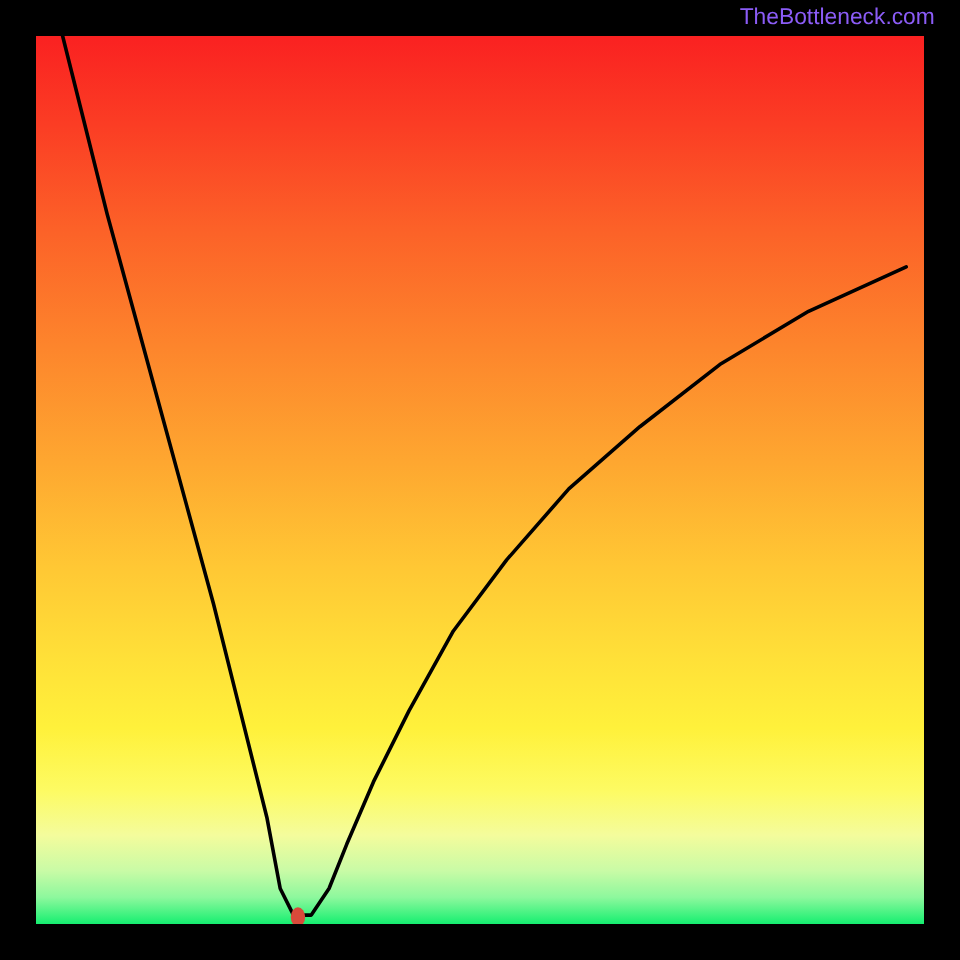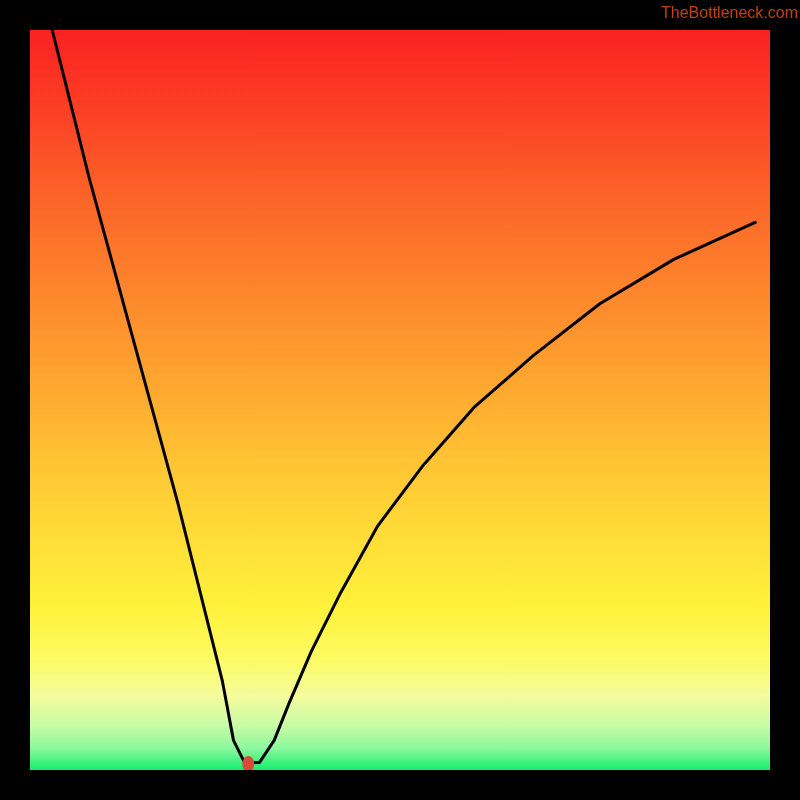--- a/index.html
+++ b/index.html
@@ -6,23 +6,23 @@
     margin: 0;
     padding: 0;
     width: 800px;
     height: 800px;
     font-family: Arial, sans-serif;
     position: relative;
   }
   .watermark {
     position: absolute;
     top: 4px;
-    right: 2px;
-    color: #c2410c;
-    font-size: 16px;
+    right: 21px;
+    color: #8b5cf6;
+    font-size: 19px;
     font-weight: normal;
     z-index: 10;
   }
   .outer-frame {
     width: 800px;
     height: 800px;
     background: #000000;
     position: relative;
   }
   .plot-area {

